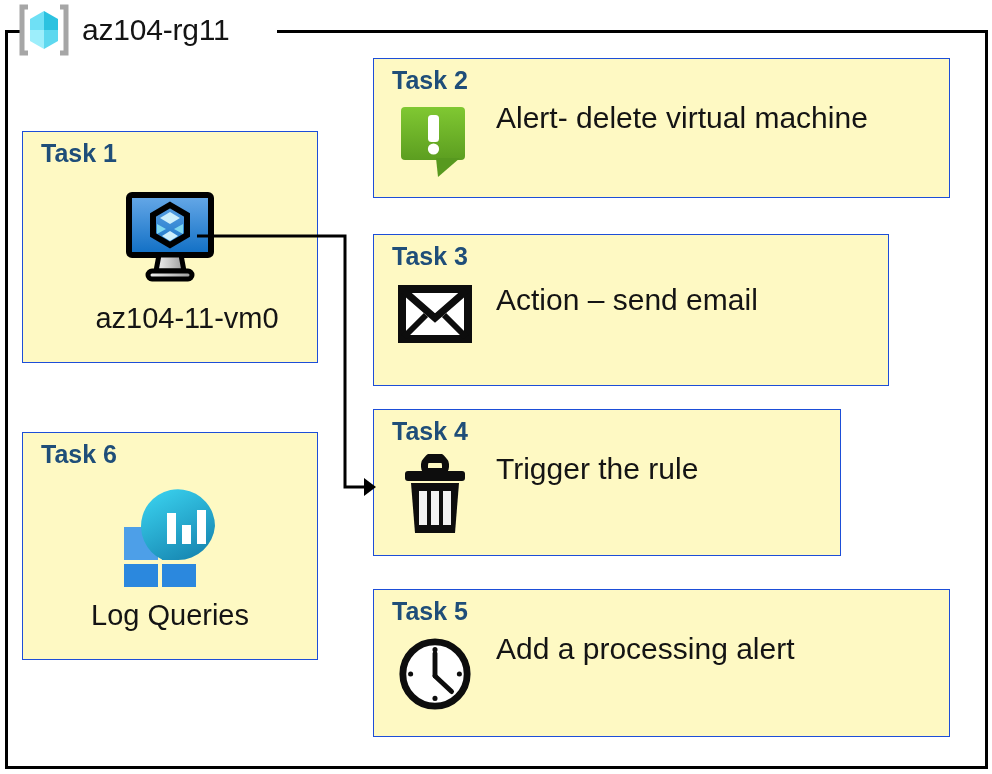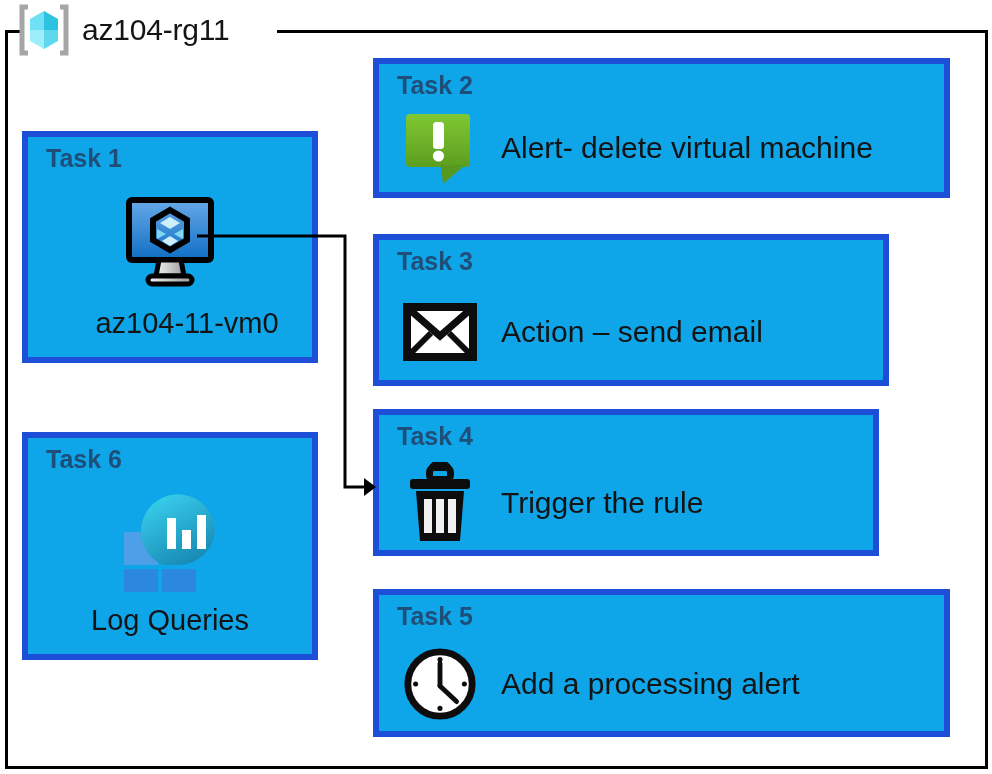--- a/index.html
+++ b/index.html
@@ -69,22 +69,22 @@
     color: #141414;
     line-height: 1;
     letter-spacing: -0.2px;
     white-space: nowrap;
   }
 
   
   .card {
     position: absolute;
     box-sizing: border-box;
-    background: #0ea5e9;
-    border: 6px solid #1d4ed8;
+    background: #fef9c3;
+    border: 1px solid #1d4ed8;
   }
   .card-title {
     position: absolute;
     left: 18px;
     top: 9px;
     font-size: 25px;
     font-weight: bold;
     color: #1f4e79;
     line-height: 1;
     white-space: nowrap;
@@ -108,21 +108,21 @@
     line-height: 1;
     white-space: nowrap;
   }
 
   
   .card-h .h-row {
     position: absolute;
     left: 22px;
     right: 10px;
     display: flex;
-    align-items: center;
+    align-items: flex-start;
     gap: 22px;
   }
   .card-h .h-label {
     font-size: 30px;
     color: #141414;
     line-height: 1;
     white-space: nowrap;
   }
   .h-icon-box {
     width: 78px;
@@ -140,21 +140,21 @@
   #card-task6 { left: 22px;  top: 432px; width: 296px; height: 228px; padding-left: 41px; }
   #card-task6 .v-icon  { top: 54px; }
   #card-task6 .v-label { top: 168px; }
 
   #card-task2 { left: 373px; top: 58px;  width: 577px; height: 140px; }
   #card-task2 .h-row { top: 44px; height: 80px; }
 
   #card-task3 { left: 373px; top: 234px; width: 516px; height: 152px; }
   #card-task3 .h-row { top: 50px; height: 84px; }
 
-  #card-task4 { left: 373px; top: 409px; width: 506px; height: 147px; }
+  #card-task4 { left: 373px; top: 409px; width: 468px; height: 147px; }
   #card-task4 .h-row { top: 44px; height: 88px; }
 
   #card-task5 { left: 373px; top: 589px; width: 577px; height: 148px; }
   #card-task5 .h-row { top: 44px; height: 90px; }
 
   
   .connector {
     position: absolute;
     left: 0;
     top: 0;

